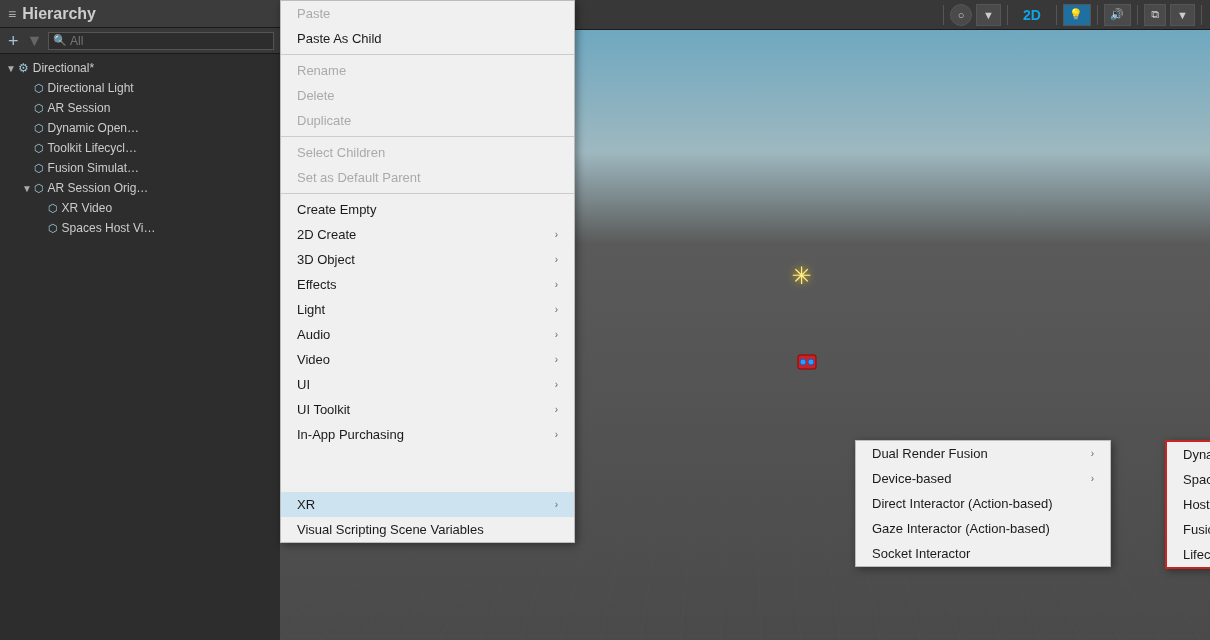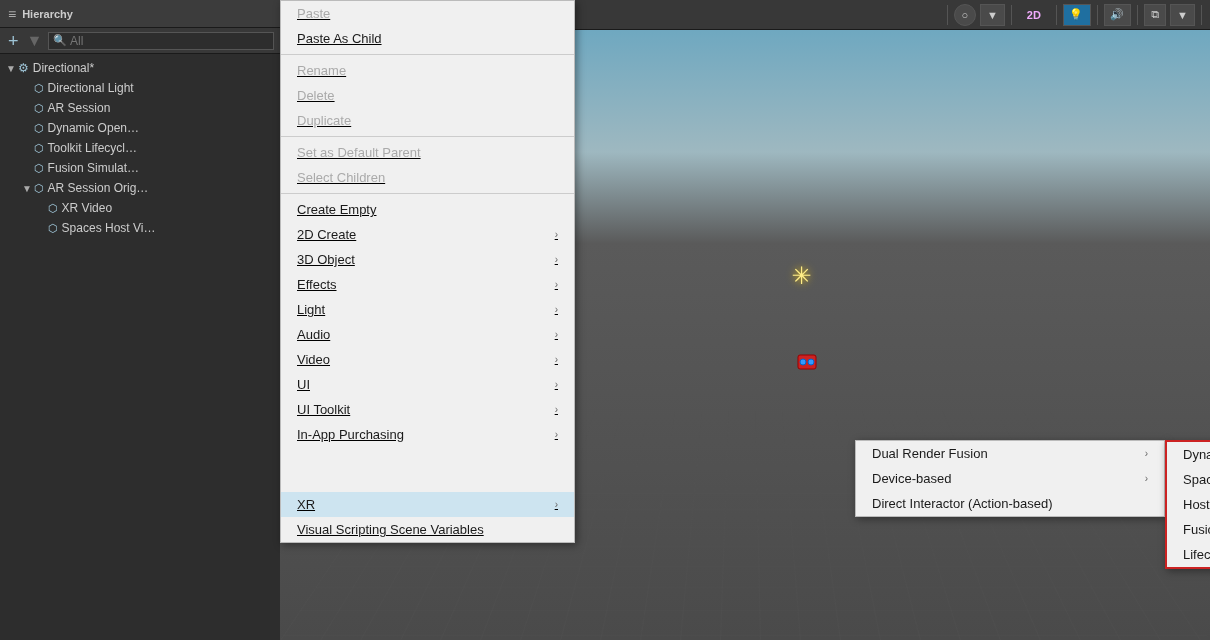--- a/index.html
+++ b/index.html
@@ -77,21 +77,20 @@
     
     #context-menu-1 {
       width: 295px;
       background: #f0f0f0;
       border: 1px solid #bbb;
       box-shadow: 2px 2px 8px rgba(0,0,0,0.4);
       position: absolute;
       left: 280px;
       top: 0;
       z-index: 100;
-      text-decoration: underline;
     }
 
     .menu-item {
       padding: 5px 16px;
       cursor: pointer;
       color: #1a1a1a;
       display: flex;
       align-items: center;
       justify-content: space-between;
       white-space: nowrap;
@@ -105,21 +104,21 @@
     .menu-item .arrow-right { color: #666; font-size: 10px; }
 
     .menu-separator {
       height: 1px;
       background: #ccc;
       margin: 3px 0;
     }
 
     
     #context-menu-2 {
-      width: 310px;
+      width: 256px;
       background: #f0f0f0;
       border: 1px solid #bbb;
       box-shadow: 2px 2px 8px rgba(0,0,0,0.4);
       position: absolute;
       left: 575px;
       top: 440px;
       z-index: 101;
     }
 
     
@@ -172,23 +171,23 @@
     .toolbar-separator {
       width: 1px;
       height: 20px;
       background: #555;
       margin: 0 2px;
     }
 
     .toolbar-2d-btn {
       background: none;
       border: 1px solid transparent;
-      color: #f0abfc;
+      color: #0ea5e9;
       padding: 2px 8px;
-      font-size: 11px;
+      font-size: 14px;
       font-weight: bold;
       cursor: pointer;
     }
 
     #scene-canvas {
       width: 100%;
       height: calc(100% - 30px);
       background: linear-gradient(180deg, #6fa8c0 0%, #9eb8c0 20%, #5a5a5a 35%, #4a4a4a 100%);
       position: relative;
       overflow: hidden;
@@ -223,21 +222,21 @@
       left: 55.5%;
       font-size: 20px;
     }
   </style>
 </head>
 <body>
 
 <div id="hierarchy-panel">
   <div id="hierarchy-header">
     <span style="color:#aaa;margin-right:6px;font-size:14px;">≡</span>
-    <span style="color:#ccc;font-size:11px;font-weight:bold;">Hierarchy</span>
+    <span style="color:#ccc;font-size:16px;font-weight:bold;">Hierarchy</span>
   </div>
   <div id="hierarchy-toolbar">
     <button id="hierarchy-add-btn" style="color:#9ec4d6;font-size:18px;cursor:pointer;background:none;border:none;padding:0 2px;line-height:1;">+</button>
     <span style="color:#666;font-size:16px;">▼</span>
     <div style="display:flex;align-items:center;background:#2d2d2d;border:1px solid #555;flex:1;padding:1px 4px;gap:3px;">
       <span style="color:#aaa;font-size:11px;">🔍</span>
       <input style="background: none; border: none; color: rgb(204, 204, 204); font-size: 12px; outline: none; flex: 1 1 0%; width: 100%;" placeholder="All">
     </div>
   </div>
   <div id="hierarchy-tree">
@@ -303,24 +302,24 @@
     <span>Rename</span>
   </div>
   <div class="menu-item disabled">
     <span>Delete</span>
   </div>
   <div class="menu-item disabled">
     <span>Duplicate</span>
   </div>
   <div class="menu-separator"></div>
   <div class="menu-item disabled">
+    <span>Select Children</span>
+  </div>
+  <div class="menu-item disabled">
     <span>Set as Default Parent</span>
-  </div>
-  <div class="menu-item disabled">
-    <span>Select Children</span>
   </div>
   <div class="menu-separator"></div>
   <div class="menu-item">
     <span>Create Empty</span>
   </div>
   <div class="menu-item">
     <span>2D Create</span>
     <span class="arrow-right">›</span>
   </div>
   <div class="menu-item">
@@ -404,20 +403,26 @@
       <span>Dual Render Fusion</span>
       <span class="arrow-right">›</span>
     </div>
     <div class="menu-item">
       <span>Device-based</span>
       <span class="arrow-right">›</span>
     </div>
     <div class="menu-item">
       <span>Direct Interactor (Action-based)</span>
     </div>
+    <div class="menu-item">
+      <span>Gaze Interactor (Action-based)</span>
+    </div>
+    <div class="menu-item">
+      <span>Socket Interactor</span>
+    </div>
   </div>
 
   <div id="context-menu-3">
     <div class="menu-item">
       <span>Dynamic OpenXR Loader</span>
     </div>
     <div class="menu-item">
       <span>Spaces Glass Status</span>
     </div>
     <div class="menu-item">

